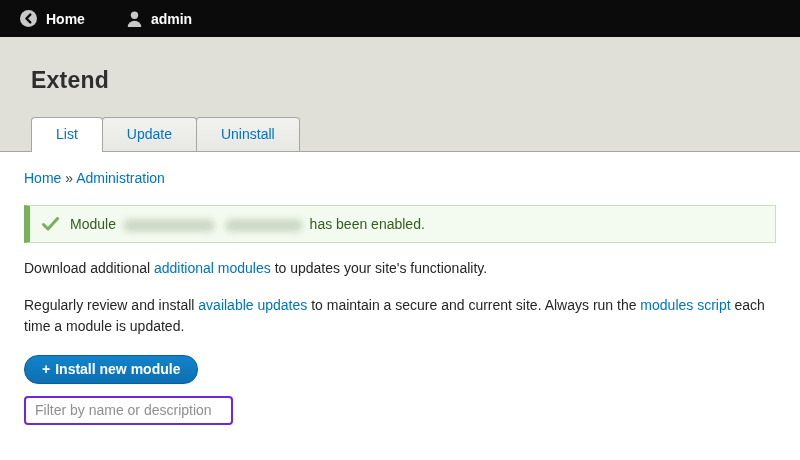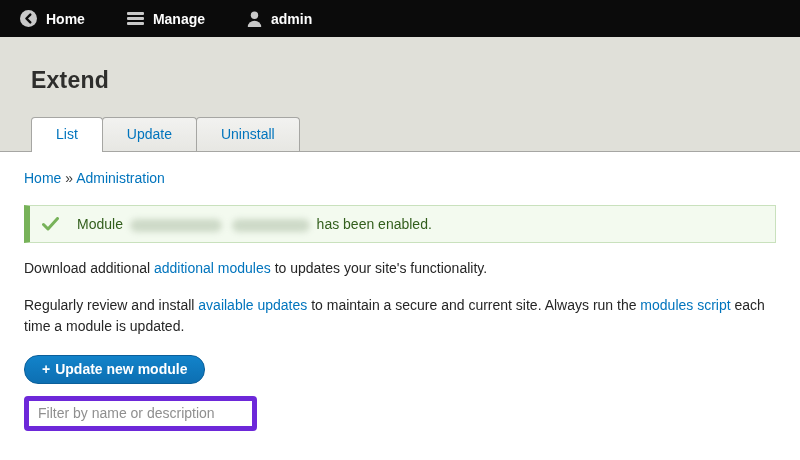--- a/index.html
+++ b/index.html
@@ -94,21 +94,21 @@
   .message {
     margin-top: 19px;
     background: #f3faef;
     border: 1px solid #c9e1bd;
     border-left: 6px solid #77b259;
     color: #325e1c;
     padding: 10px 12px;
     font-size: 14px;
     display: flex;
     align-items: center;
-    gap: 18px;
+    gap: 11px;
   }
   .redacted {
     display: inline-block;
     height: 13px;
     border-radius: 7px;
     background: #9fb297;
     opacity: 0.45;
     filter: blur(3px);
     vertical-align: middle;
     margin: 0 3px;
@@ -135,25 +135,25 @@
     color: #ffffff;
     font-weight: bold;
     font-size: 14px;
     font-family: "Liberation Sans", sans-serif;
     padding: 5px 17px 6px;
     cursor: pointer;
   }
 
   .filter-row { margin-top: 12px; }
   .filter-input {
-    width: 233px;
+    width: 209px;
     padding: 4px 9px 5px;
     font-size: 14px;
     font-family: "Liberation Sans", sans-serif;
-    border: 5px solid #6d28d9;
+    border: 2px solid #6d28d9;
     border-radius: 4px;
     color: #14532d;
     background: #fff;
   }
   .filter-input::placeholder { color: #8f8f8f; opacity: 1; }
   .filter-help {
     margin-top: 6px;
     font-size: 13.5px;
     color: #3d3d3d;
   }
@@ -165,28 +165,20 @@
   <div class="toolbar-item">
     <span class="tb-icon">
       <svg width="17" height="17" viewBox="0 0 17 17">
         <circle cx="8.5" cy="8.5" r="8.5" fill="#c9c9c9"></circle>
         <path d="M10.3 4.6 L6.4 8.5 L10.3 12.4" stroke="#0b0b0b" stroke-width="2.4" fill="none" stroke-linecap="round" stroke-linejoin="round"></path>
       </svg>
     </span>
     <span>Home</span>
   </div>
   <div class="toolbar-item">
-    <span class="tb-icon burger">
-      <span></span>
-        <span></span>
-        <span></span>
-    </span>
-    <span>Manage</span>
-  </div>
-  <div class="toolbar-item">
     <span class="tb-icon">
       <svg width="15" height="16" viewBox="0 0 15 16">
         <circle cx="7.5" cy="4.2" r="3.7" fill="#c9c9c9"></circle>
         <path d="M0.8 16 a6.7 6.2 0 0 1 13.4 0 z" fill="#c9c9c9"></path>
       </svg>
     </span>
     <span>admin</span>
   </div>
 </div>
 
@@ -230,20 +222,20 @@
   <p class="para">
     <span>Regularly review and install</span>
     <a class="link">available updates</a>
     <span>to maintain a secure and current site. Always run the</span>
     <a class="link">modules script</a>
     <span>each time a module is updated.</span>
   </p>
 
   <button class="install-btn">
     <span>+</span>
-    <span>Update new module</span>
+    <span>Install new module</span>
   </button>
 
   <div class="filter-row">
     <input class="filter-input" type="text" placeholder="Filter by name or description" style="">
   </div>
 
 </div>
 
 </body></html>

